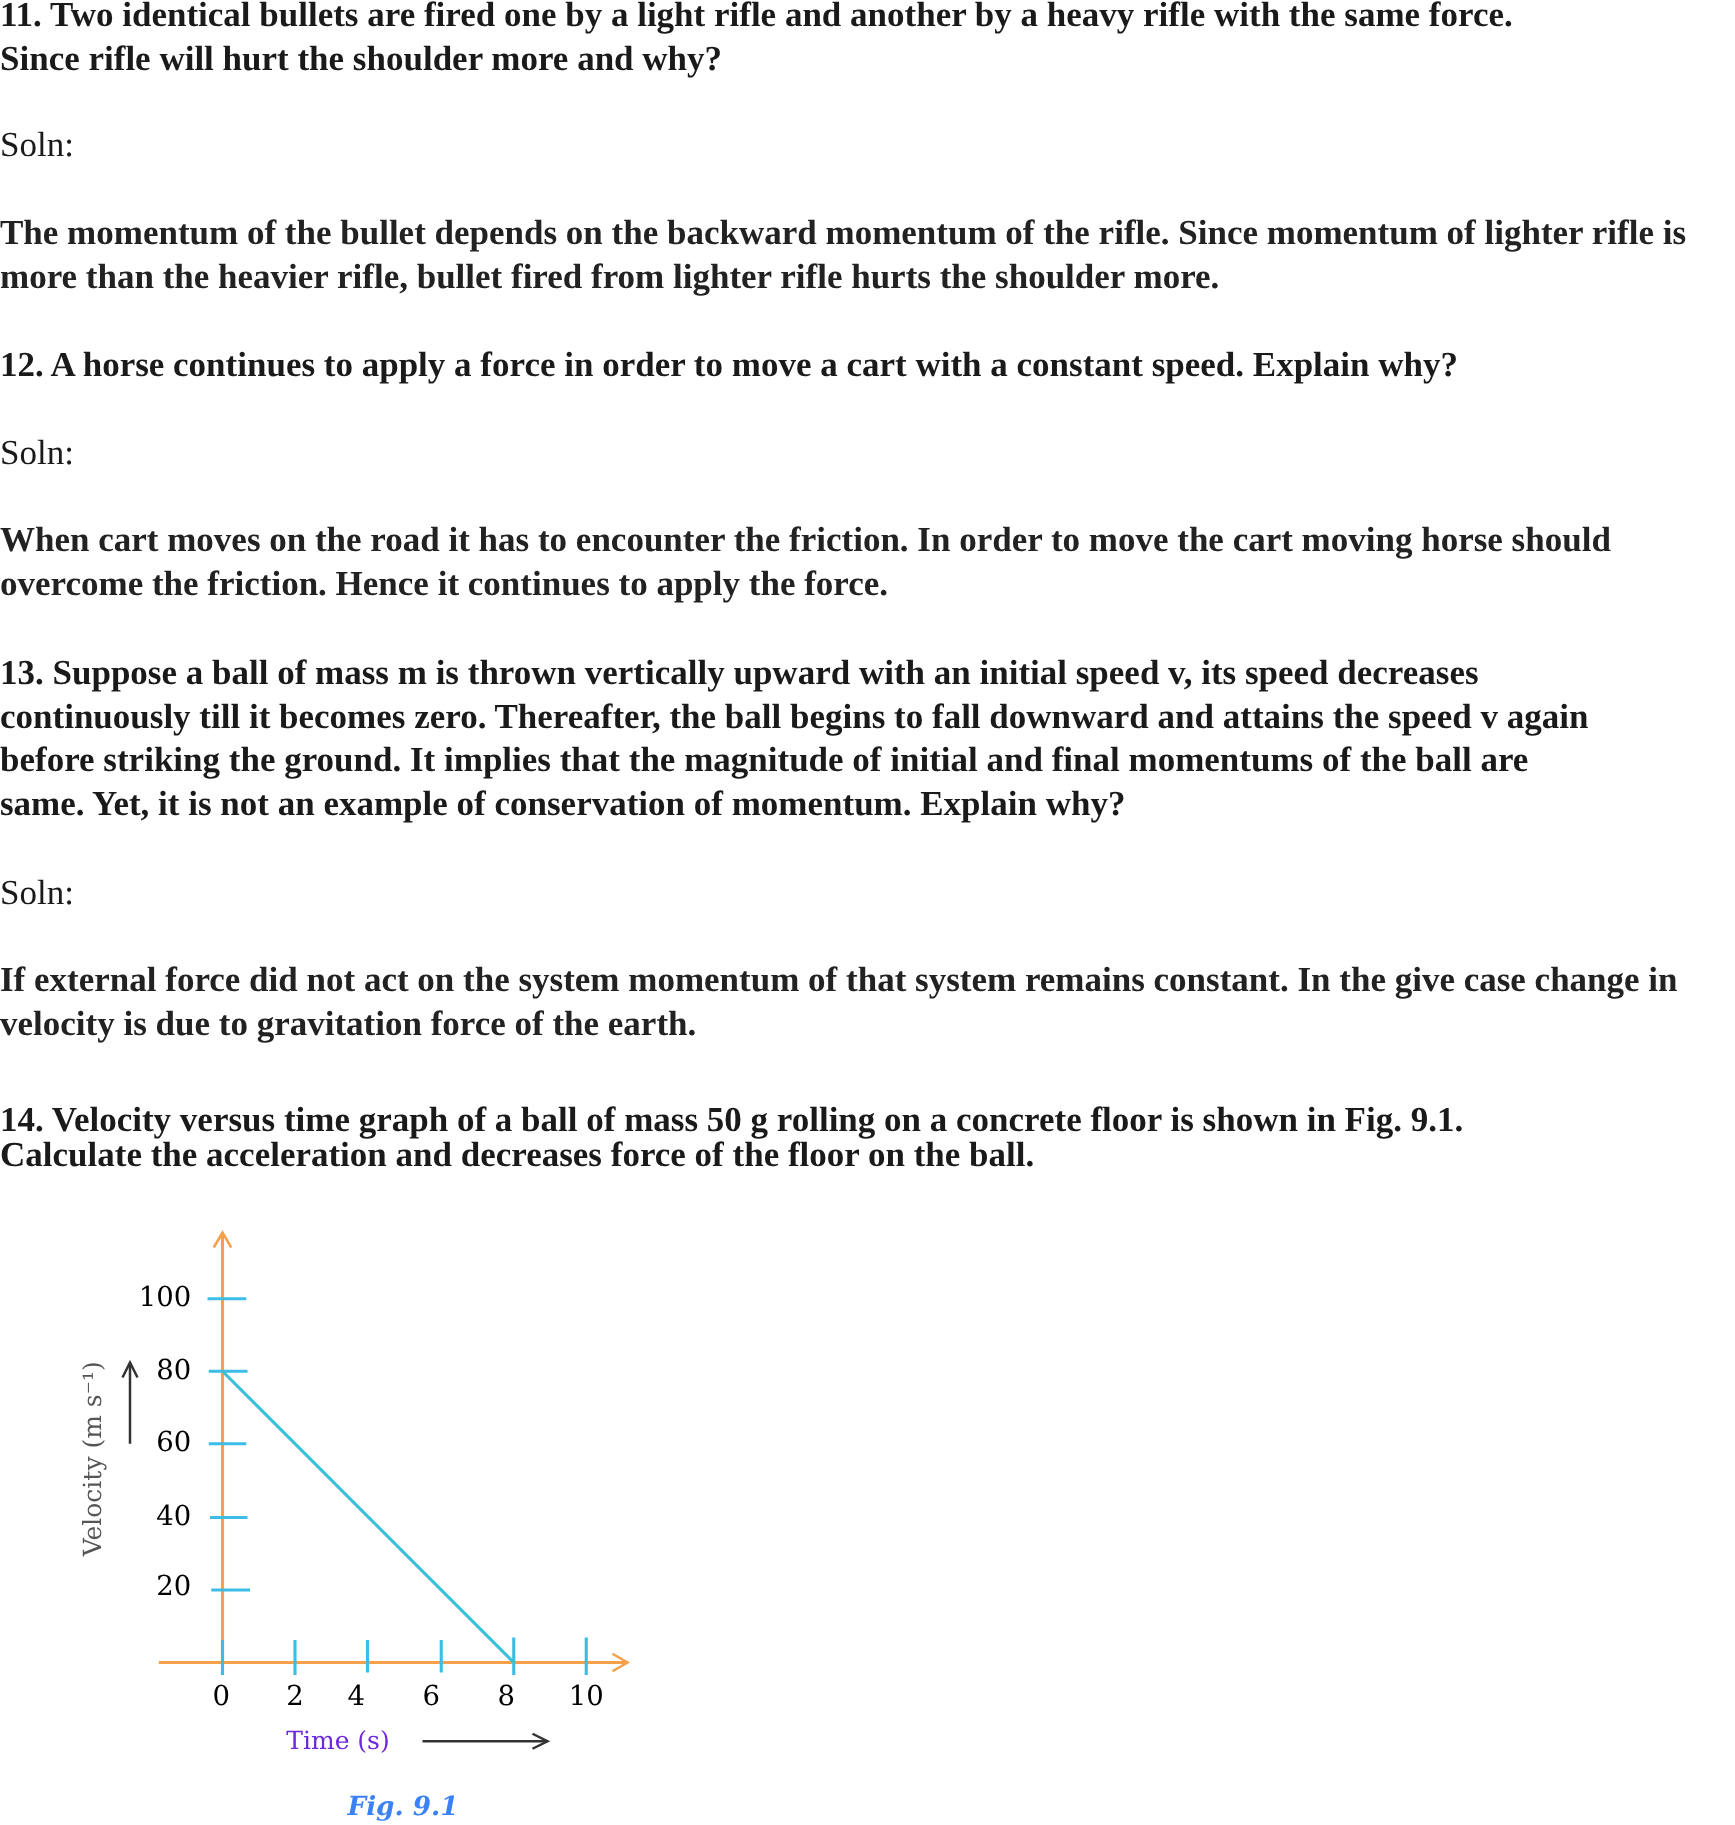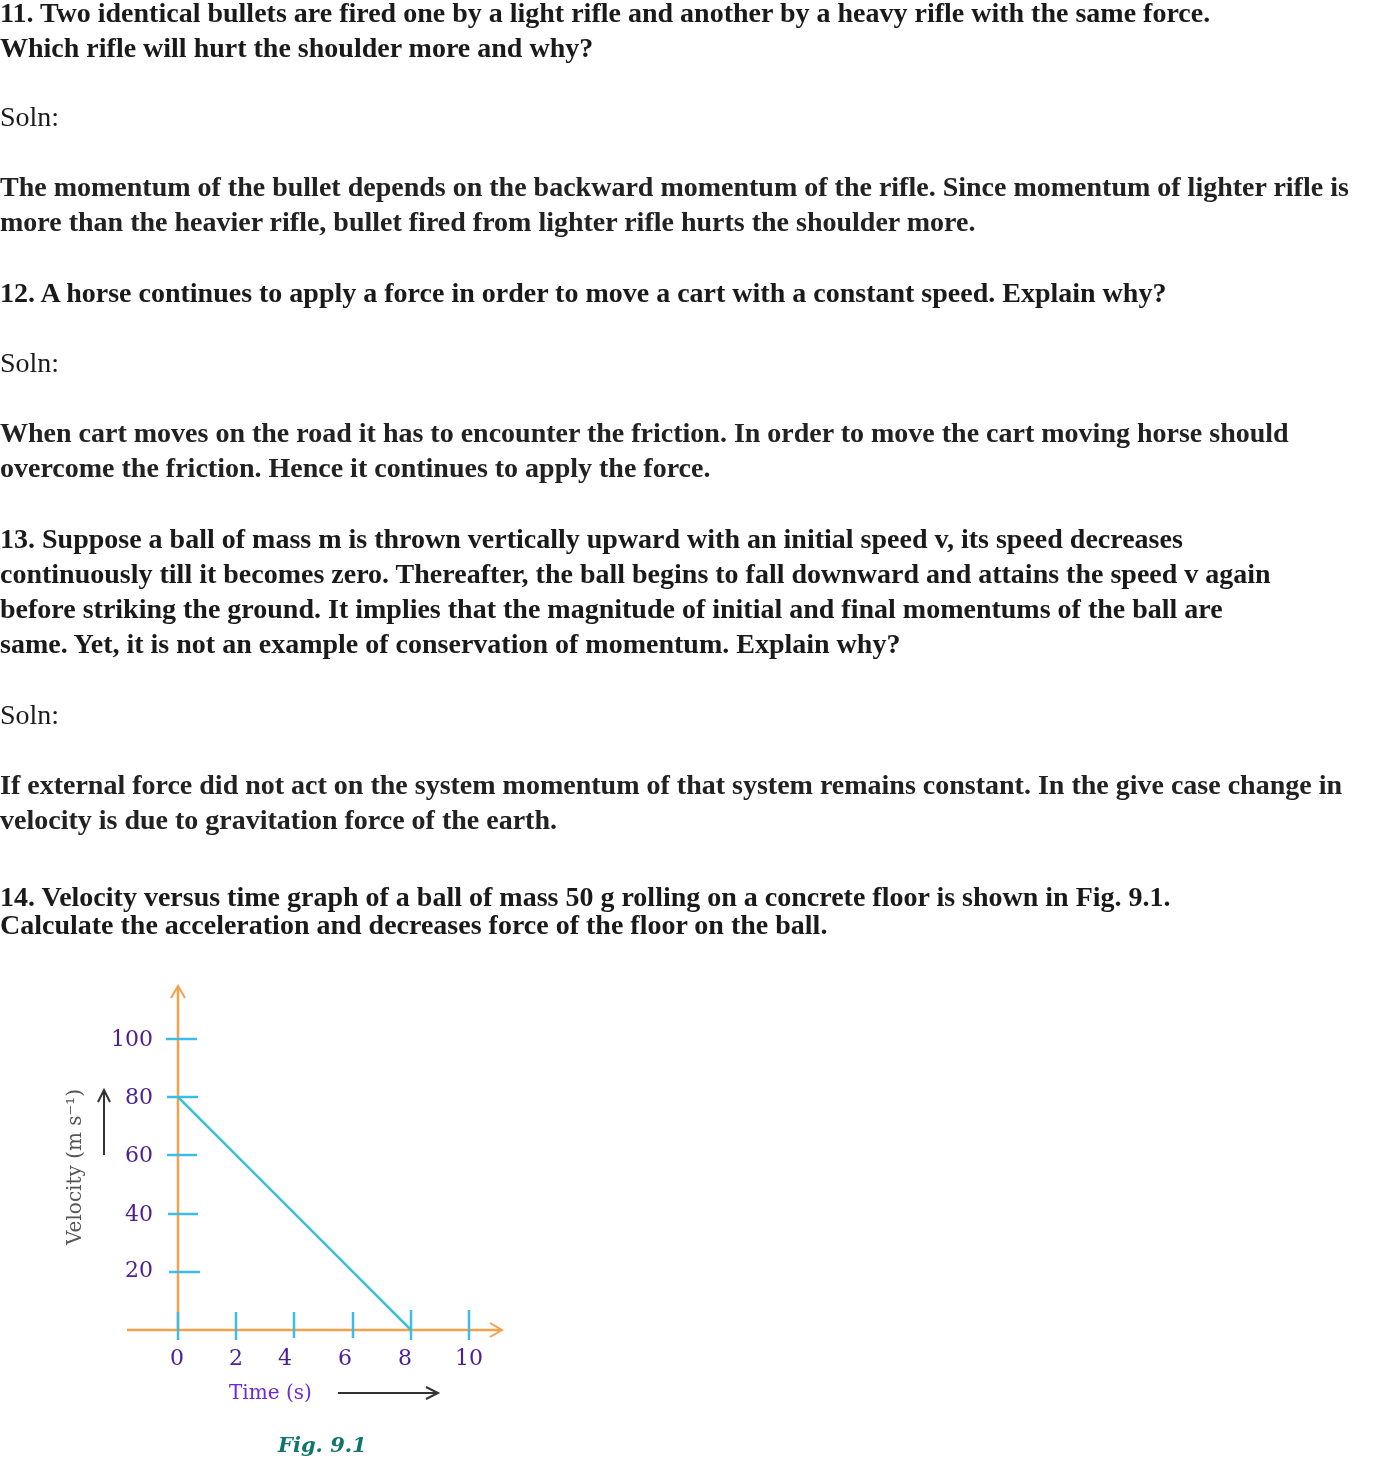--- a/index.html
+++ b/index.html
@@ -12,40 +12,40 @@
     position: absolute; left: 0; white-space: nowrap;
     font-size: 28px; line-height: 35px;
   }
   .q { font-weight: bold; }
   .soln { font-weight: normal; }
   .ans { font-weight: bold; color: #222; }
   #figure { position: absolute; left: 0; top: 960px; width: 540px; height: 500px; }
   #figure svg { position: absolute; left: 0; top: 0; }
   .tick-label {
     position: absolute; font-family: "DejaVu Serif", serif; font-size: 22px;
-    color: #4c1d95; line-height: 24px;
+    color: #000000; line-height: 24px;
   }
   .ylabel {
     position: absolute; font-family: "DejaVu Serif", serif; font-size: 20px; color: #555;
     transform-origin: left top; transform: rotate(-90deg); white-space: nowrap;
   }
   .xlabel {
     position: absolute; font-family: "DejaVu Serif", serif; font-size: 20px; color: #6d28d9;
     white-space: nowrap;
   }
   .caption {
     position: absolute; font-family: "DejaVu Serif", serif; font-size: 21px;
-    font-weight: bold; font-style: italic; color: #0f766e; white-space: nowrap;
+    font-weight: bold; font-style: italic; color: #3b82f6; white-space: nowrap;
   }
 </style>
 </head>
 <body>
 
 <div class="line q" style="top:-5px">11. Two identical bullets are fired one by a light rifle and another by a heavy rifle with the same force.</div>
-<div class="line q" style="top:30px">Which rifle will hurt the shoulder more and why?</div>
+<div class="line q" style="top:30px">Since rifle will hurt the shoulder more and why?</div>
 <div class="line soln" style="top:99px">Soln:</div>
 <div class="line ans" style="top:169px">The momentum of the bullet depends on the backward momentum of the rifle. Since momentum of lighter rifle is</div>
 <div class="line ans" style="top:204px">more than the heavier rifle, bullet fired from lighter rifle hurts the shoulder more.</div>
 
 <div class="line q" style="top:275px">12. A horse continues to apply a force in order to move a cart with a constant speed. Explain why?</div>
 <div class="line soln" style="top:345px">Soln:</div>
 <div class="line ans" style="top:415px">When cart moves on the road it has to encounter the friction. In order to move the cart moving horse should</div>
 <div class="line ans" style="top:450px">overcome the friction. Hence it continues to apply the force.</div>
 
 <div class="line q" style="top:521px">13. Suppose a ball of mass m is thrown vertically upward with an initial speed v, its speed decreases</div>

